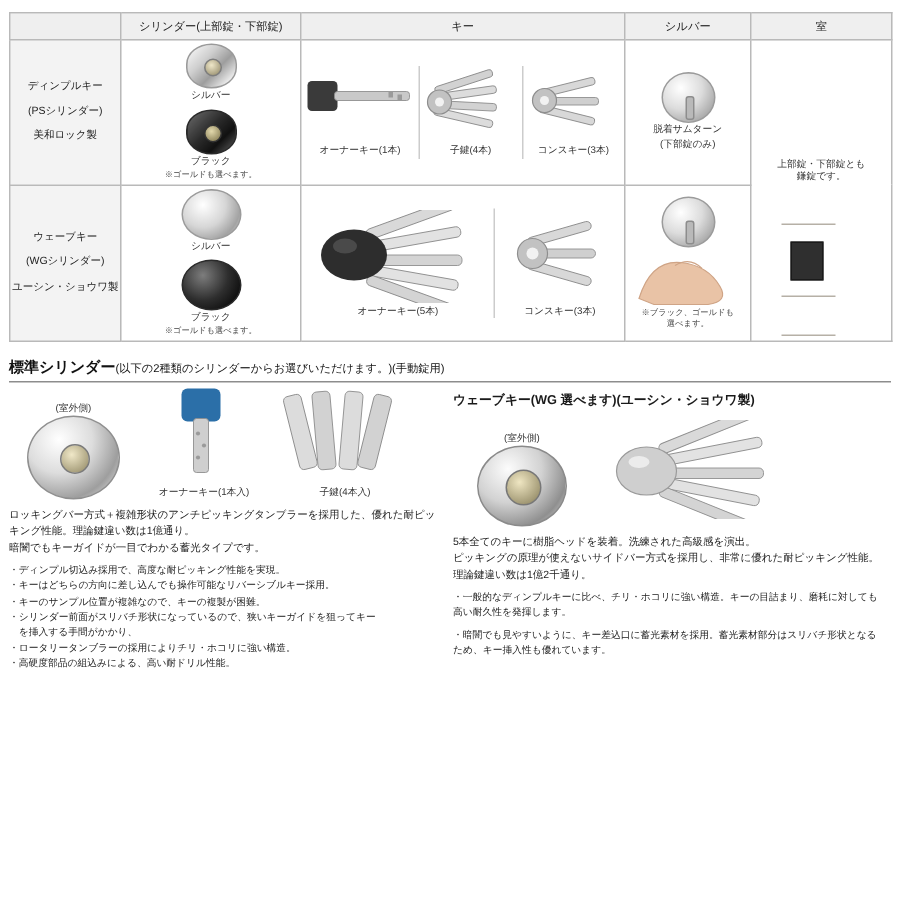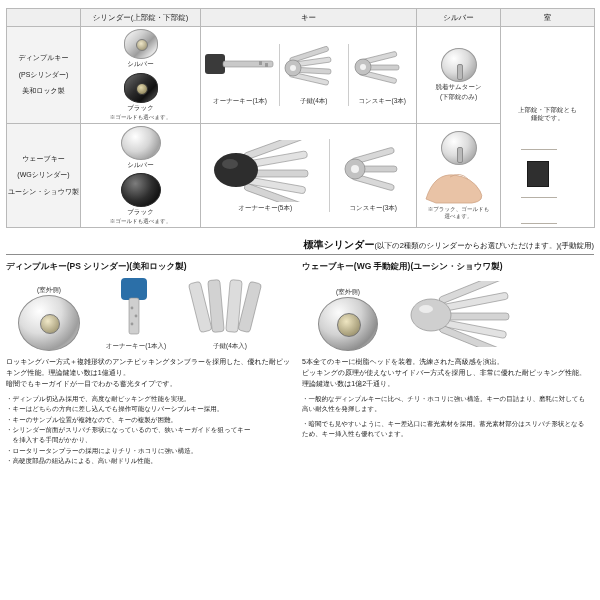--- a/index.html
+++ b/index.html
@@ -128,21 +128,20 @@
   .case-line { position:absolute; left:20px; width:36px; height:1px; background:#b6b0a6; }
 
   
   .sec-head {
     margin:10px 6px 4px 6px;
     font-size:10px;
     font-weight:bold;
     color:#111;
     border-bottom:1px solid #8d8d8d;
     padding-bottom:2px;
-    text-align:right;
   }
   .sec-head .sub { font-size:7.5px; font-weight:normal; }
 
   
   .cols { display:flex; padding:0 6px; gap:10px; }
   .col { width:286px; }
   .col-title { font-size:8.5px; font-weight:bold; margin:2px 0 4px 0; }
   .figrow { display:flex; align-items:flex-end; justify-content:flex-start; height:74px; }
   .figcap { font-size:6.5px; text-align:center; color:#333; }
 
@@ -354,21 +353,20 @@
     </table>
   </div>
 
   <div class="sec-head">
     <span>標準シリンダー</span><span class="sub">(以下の2種類のシリンダーからお選びいただけます。)(手動錠用)</span>
   </div>
 
   <div class="cols">
 
     <div class="col">
-      <div class="col-title">ディンプルキー(PS シリンダー)(美和ロック製)</div>
       <div class="figrow">
         <div style="text-align:center;width:86px">
           <div class="figcap">(室外側)</div>
           <div class="bigcyl" style="margin:0 auto"></div>
         </div>
         <div style="text-align:center;width:88px">
           <svg width="46" height="62" viewBox="0 0 46 62">
             <rect x="8" y="2" width="26" height="22" rx="4" fill="#2b6fa8"></rect>
             <rect x="16" y="22" width="10" height="36" rx="2" fill="#cfcfcf" stroke="#8e8e8e" stroke-width="0.6"></rect>
             <circle cx="19" cy="32" r="1.4" fill="#9a9a9a"></circle>
@@ -396,21 +394,21 @@
         <div>・キーはどちらの方向に差し込んでも操作可能なリバーシブルキー採用。</div>
         <div>・キーのサンプル位置が複雑なので、キーの複製が困難。</div>
         <div>・シリンダー前面がスリバチ形状になっているので、狭いキーガイドを狙ってキー</div>
         <div>　を挿入する手間がかかり、</div>
         <div>・ロータリータンブラーの採用によりチリ・ホコリに強い構造。</div>
         <div>・高硬度部品の組込みによる、高い耐ドリル性能。</div>
       </div>
     </div>
 
     <div class="col">
-      <div class="col-title">ウェーブキー(WG 手動錠用)(ユーシン・ショウワ製)</div>
+      <div class="col-title">ウェーブキー(WG 選べます)(ユーシン・ショウワ製)</div>
       <div class="figrow">
         <div style="text-align:center;width:92px">
           <div class="figcap">(室外側)</div>
           <div class="bigcyl2" style="margin:0 auto"></div>
         </div>
         <div style="text-align:center;width:150px">
           <svg width="120" height="66" viewBox="0 0 120 66">
             <g stroke="#8e8e8e" stroke-width="0.6">
               <rect x="30" y="12" width="68" height="7" rx="3" fill="#d9d9d9" transform="rotate(-22 42 16)"></rect>
               <rect x="30" y="22" width="70" height="7" rx="3" fill="#e2e2e2" transform="rotate(-11 42 26)"></rect>

